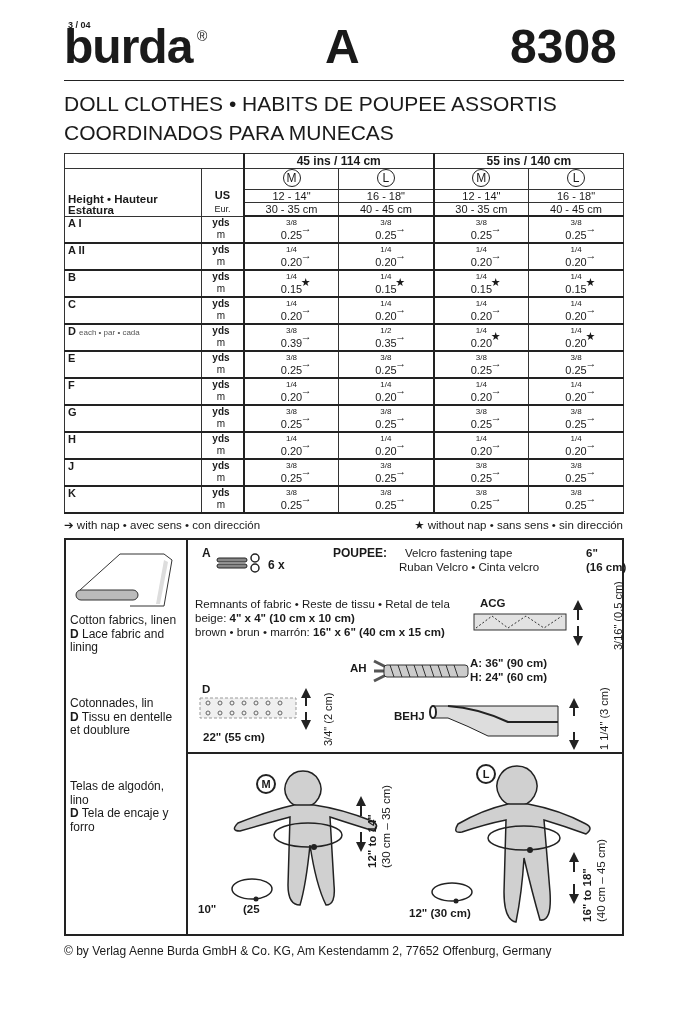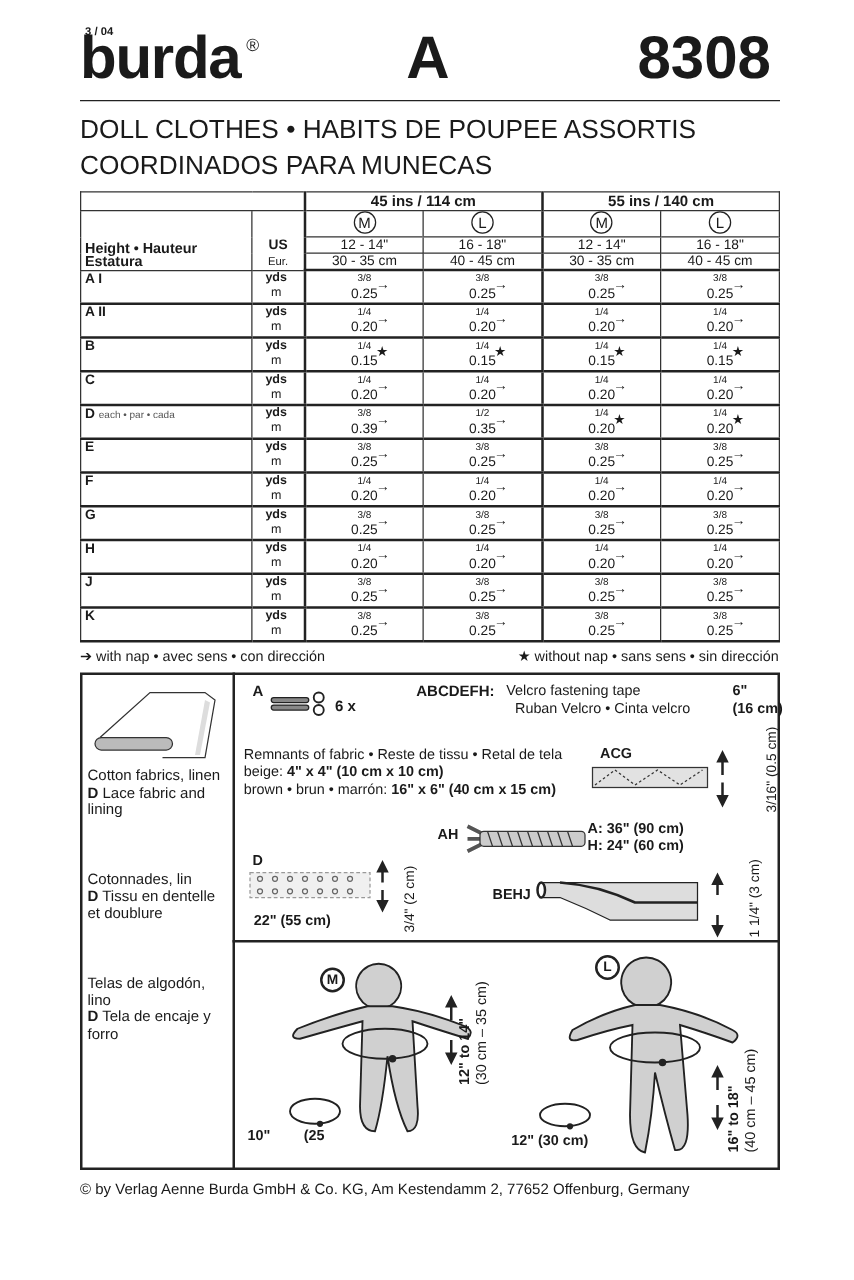--- a/index.html
+++ b/index.html
@@ -379,23 +379,23 @@
 
 <div class="abs b" style="left:202px;top:546px;font-size:12px">A</div>
 <svg class="abs" style="left:215px;top:552px" width="50" height="22">
   <rect x="2" y="6" width="30" height="4" rx="2" fill="#888" stroke="#222"></rect>
   <rect x="2" y="12" width="30" height="4" rx="2" fill="#888" stroke="#222"></rect>
   <circle cx="40" cy="6" r="4" fill="none" stroke="#222" stroke-width="1.5"></circle>
   <circle cx="40" cy="16" r="4" fill="none" stroke="#222" stroke-width="1.5"></circle>
 </svg>
 <div class="abs b" style="left:268px;top:558px;font-size:12px">6 x</div>
 
-<div class="abs b" style="left:333px;top:546px;font-size:12px">ABCDEFH:</div>
+<div class="abs b" style="left:333px;top:546px;font-size:12px">POUPEE:</div>
 <div class="abs small" style="left:405px;top:547px">Velcro fastening tape</div>
-<div class="abs small" style="left:412px;top:561px">Ruban Velcro • Cinta velcro</div>
+<div class="abs small" style="left:399px;top:561px">Ruban Velcro • Cinta velcro</div>
 <div class="abs b small" style="left:586px;top:547px">6"</div>
 <div class="abs b small" style="left:586px;top:561px">(16 cm)</div>
 
 <div class="abs small" style="left:195px;top:598px;white-space:nowrap">Remnants of fabric • Reste de tissu • Retal de tela</div>
 <div class="abs small" style="left:195px;top:612px;white-space:nowrap"><span>beige: </span><b>4" x 4" (10 cm x 10 cm)</b></div>
 <div class="abs small" style="left:195px;top:626px;white-space:nowrap"><span>brown • brun • marrón: </span><b>16" x 6"  (40 cm x 15 cm)</b></div>
 
 <div class="abs b small" style="left:480px;top:597px">ACG</div>
 <svg class="abs" style="left:472px;top:598px" width="160" height="50">
   <rect x="2" y="16" width="92" height="16" fill="#e2e2e2" stroke="#333"></rect>

